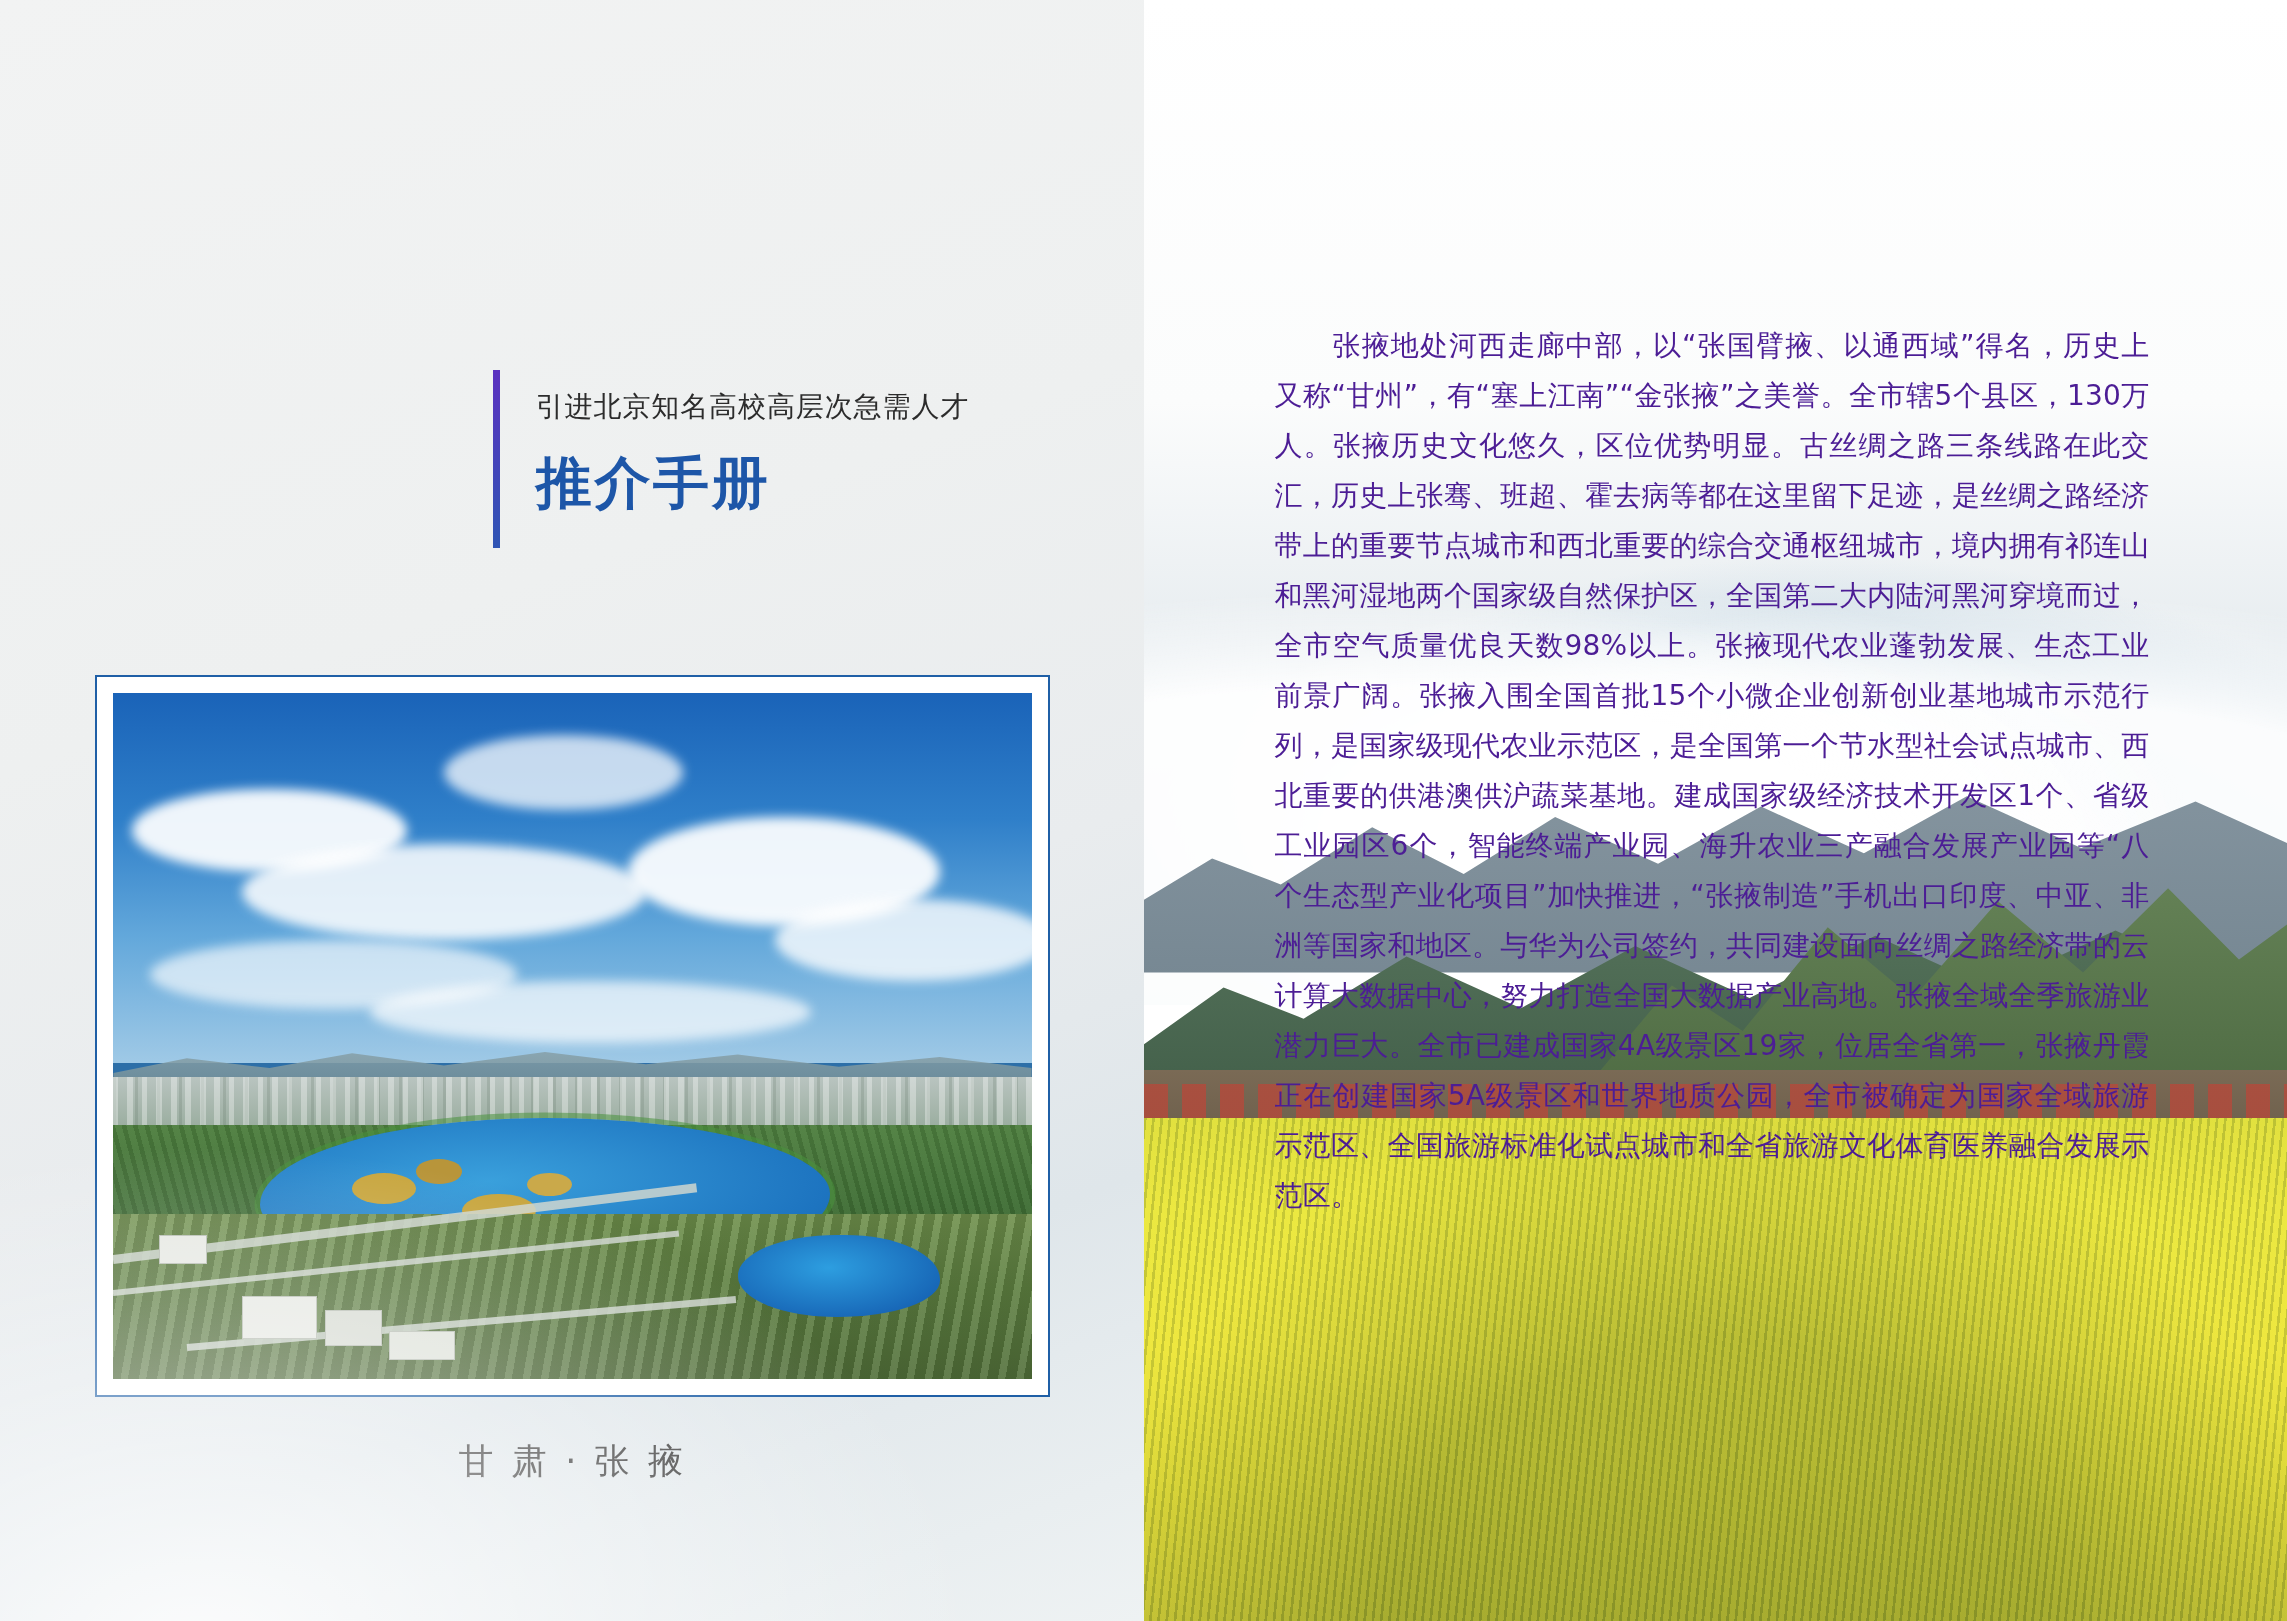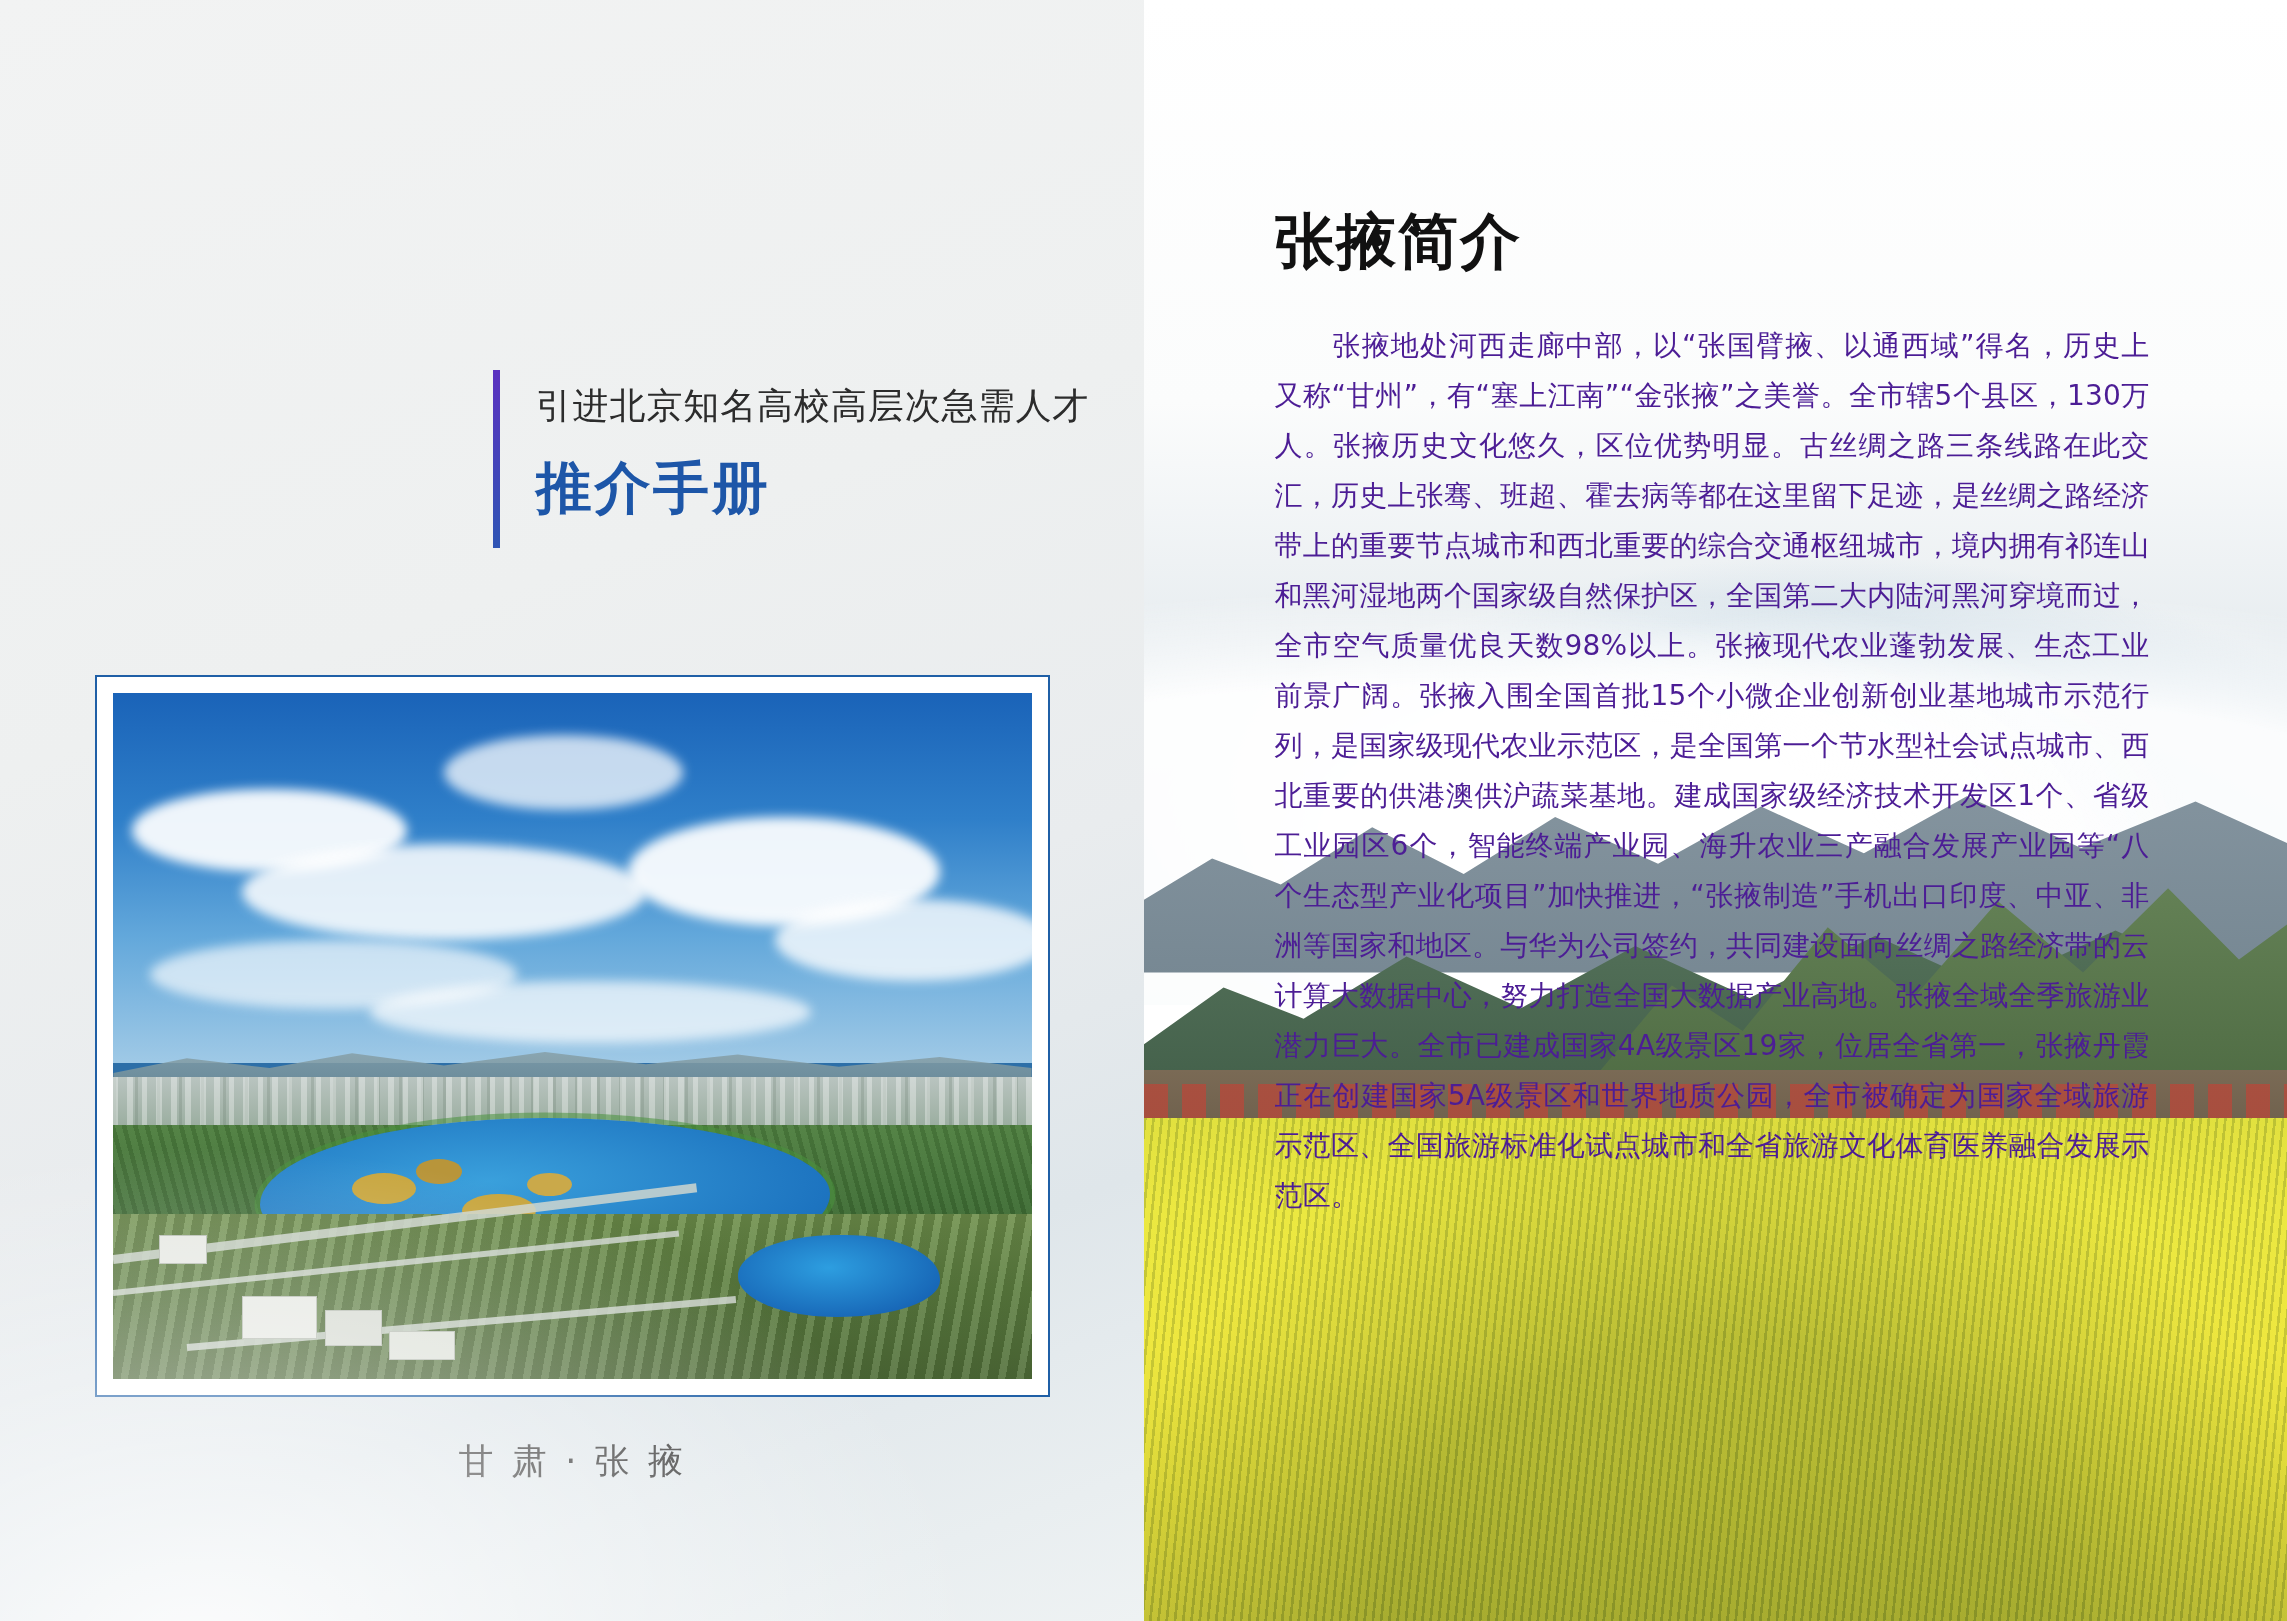--- a/index.html
+++ b/index.html
@@ -120,26 +120,25 @@
     align-self: center;
     margin-top: 5.5px;
   }
   .logo-text {
     position: relative;
     width: 473px;
     flex: none;
   }
   .logo-sub1 {
     font-family: Liberation Sans, sans-serif;
-    font-size: 36px;
+    font-size: 28px;
     color: #2c2c2c;
     letter-spacing: 0.9px;
     margin-bottom: 22px;
     white-space: nowrap;
-    text-align: center;
   }
   .logo-sub2 {
     font-family: "DejaVu Sans", sans-serif;
     font-size: 56px;
     font-weight: bold;
     color: #1d56a8;
     letter-spacing: 2.7px;
     line-height: 1.05;
     margin-bottom: 12.7px;
     margin-top: 28px;
@@ -448,19 +447,18 @@
     <div class="rp-sky"></div>
     <div class="rp-clouds"></div>
     <div class="rp-mtn-far"></div>
     <div class="rp-mtn-mid"></div>
     <div class="rp-mtn-near"></div>
     <div class="rp-green-strip"></div>
     <div class="rp-village"></div>
     <div class="rp-field"></div>
 
     <div class="rp-content">
-      <h1 class="rp-title">张掖简介</h1>
       <p class="rp-body">张掖地处河西走廊中部，以“张国臂掖、以通西域”得名，历史上又称“甘州”，有“塞上江南”“金张掖”之美誉。全市辖5个县区，130万人。张掖历史文化悠久，区位优势明显。古丝绸之路三条线路在此交汇，历史上张骞、班超、霍去病等都在这里留下足迹，是丝绸之路经济带上的重要节点城市和西北重要的综合交通枢纽城市，境内拥有祁连山和黑河湿地两个国家级自然保护区，全国第二大内陆河黑河穿境而过，全市空气质量优良天数98%以上。张掖现代农业蓬勃发展、生态工业前景广阔。张掖入围全国首批15个小微企业创新创业基地城市示范行列，是国家级现代农业示范区，是全国第一个节水型社会试点城市、西北重要的供港澳供沪蔬菜基地。建成国家级经济技术开发区1个、省级工业园区6个，智能终端产业园、海升农业三产融合发展产业园等“八个生态型产业化项目”加快推进，“张掖制造”手机出口印度、中亚、非洲等国家和地区。与华为公司签约，共同建设面向丝绸之路经济带的云计算大数据中心，努力打造全国大数据产业高地。张掖全域全季旅游业潜力巨大。全市已建成国家4A级景区19家，位居全省第一，张掖丹霞正在创建国家5A级景区和世界地质公园，全市被确定为国家全域旅游示范区、全国旅游标准化试点城市和全省旅游文化体育医养融合发展示范区。</p>
     </div>
   </div>
 
 </div>
 
 
 </body></html>

